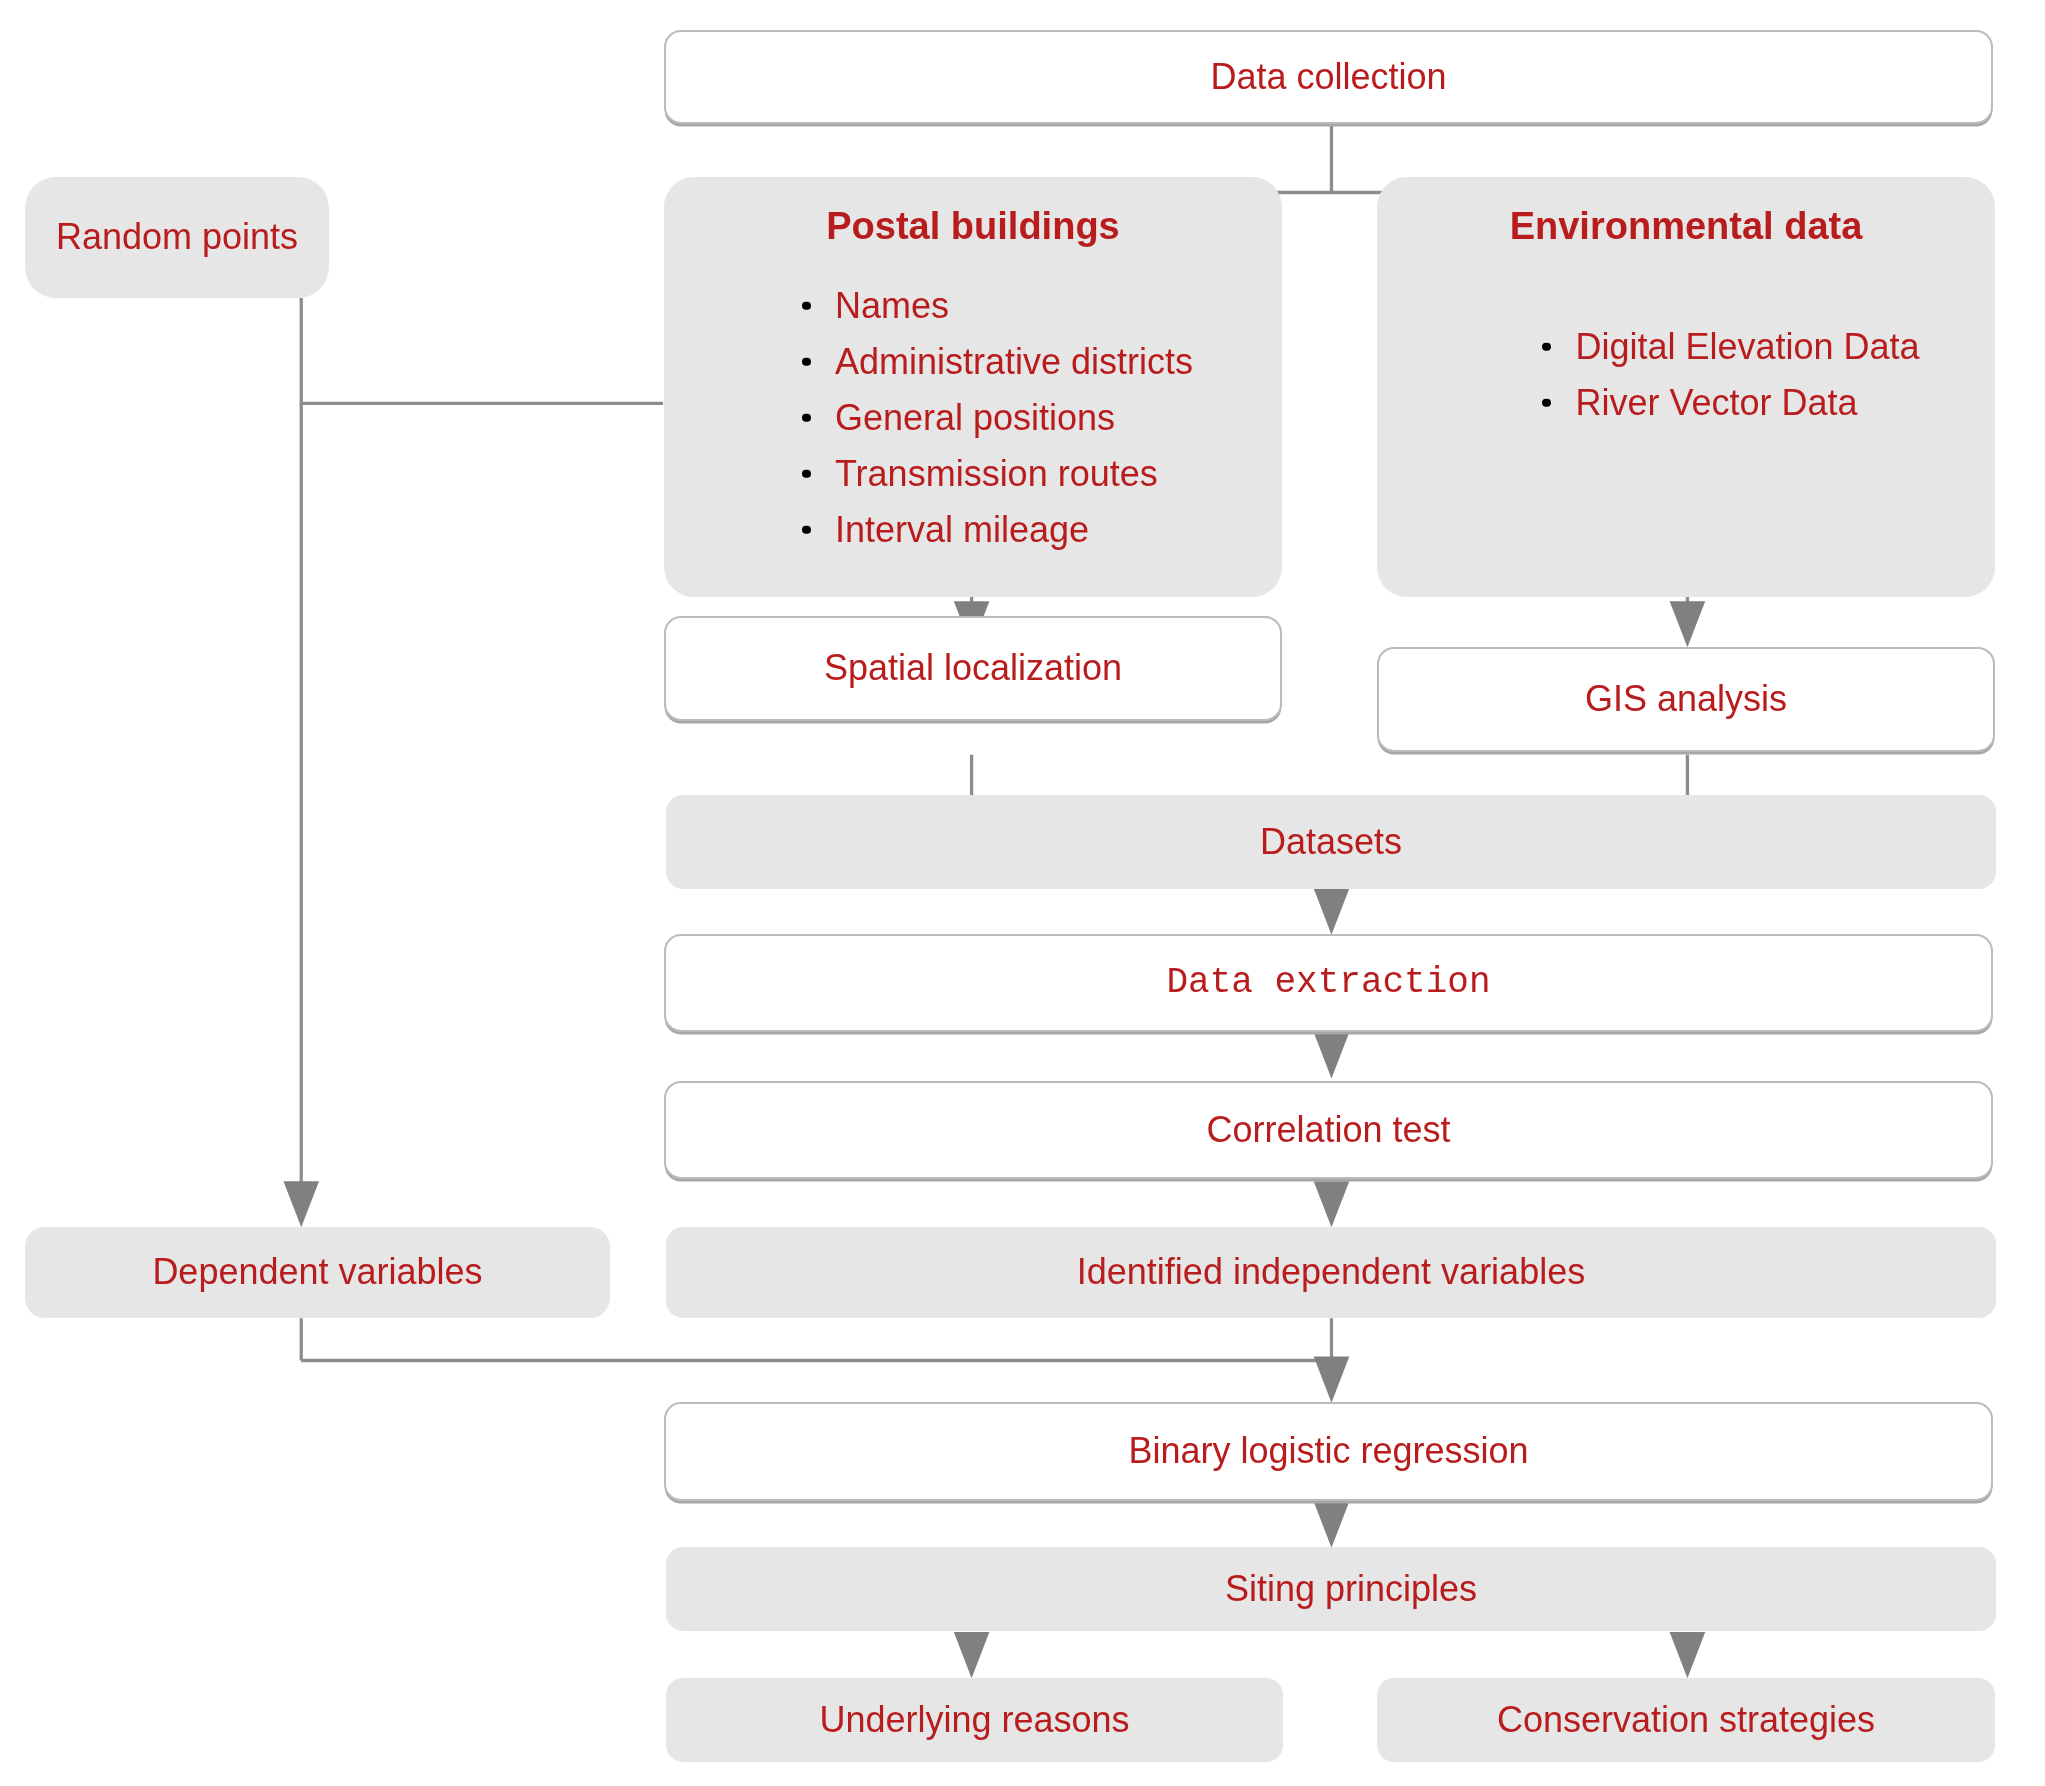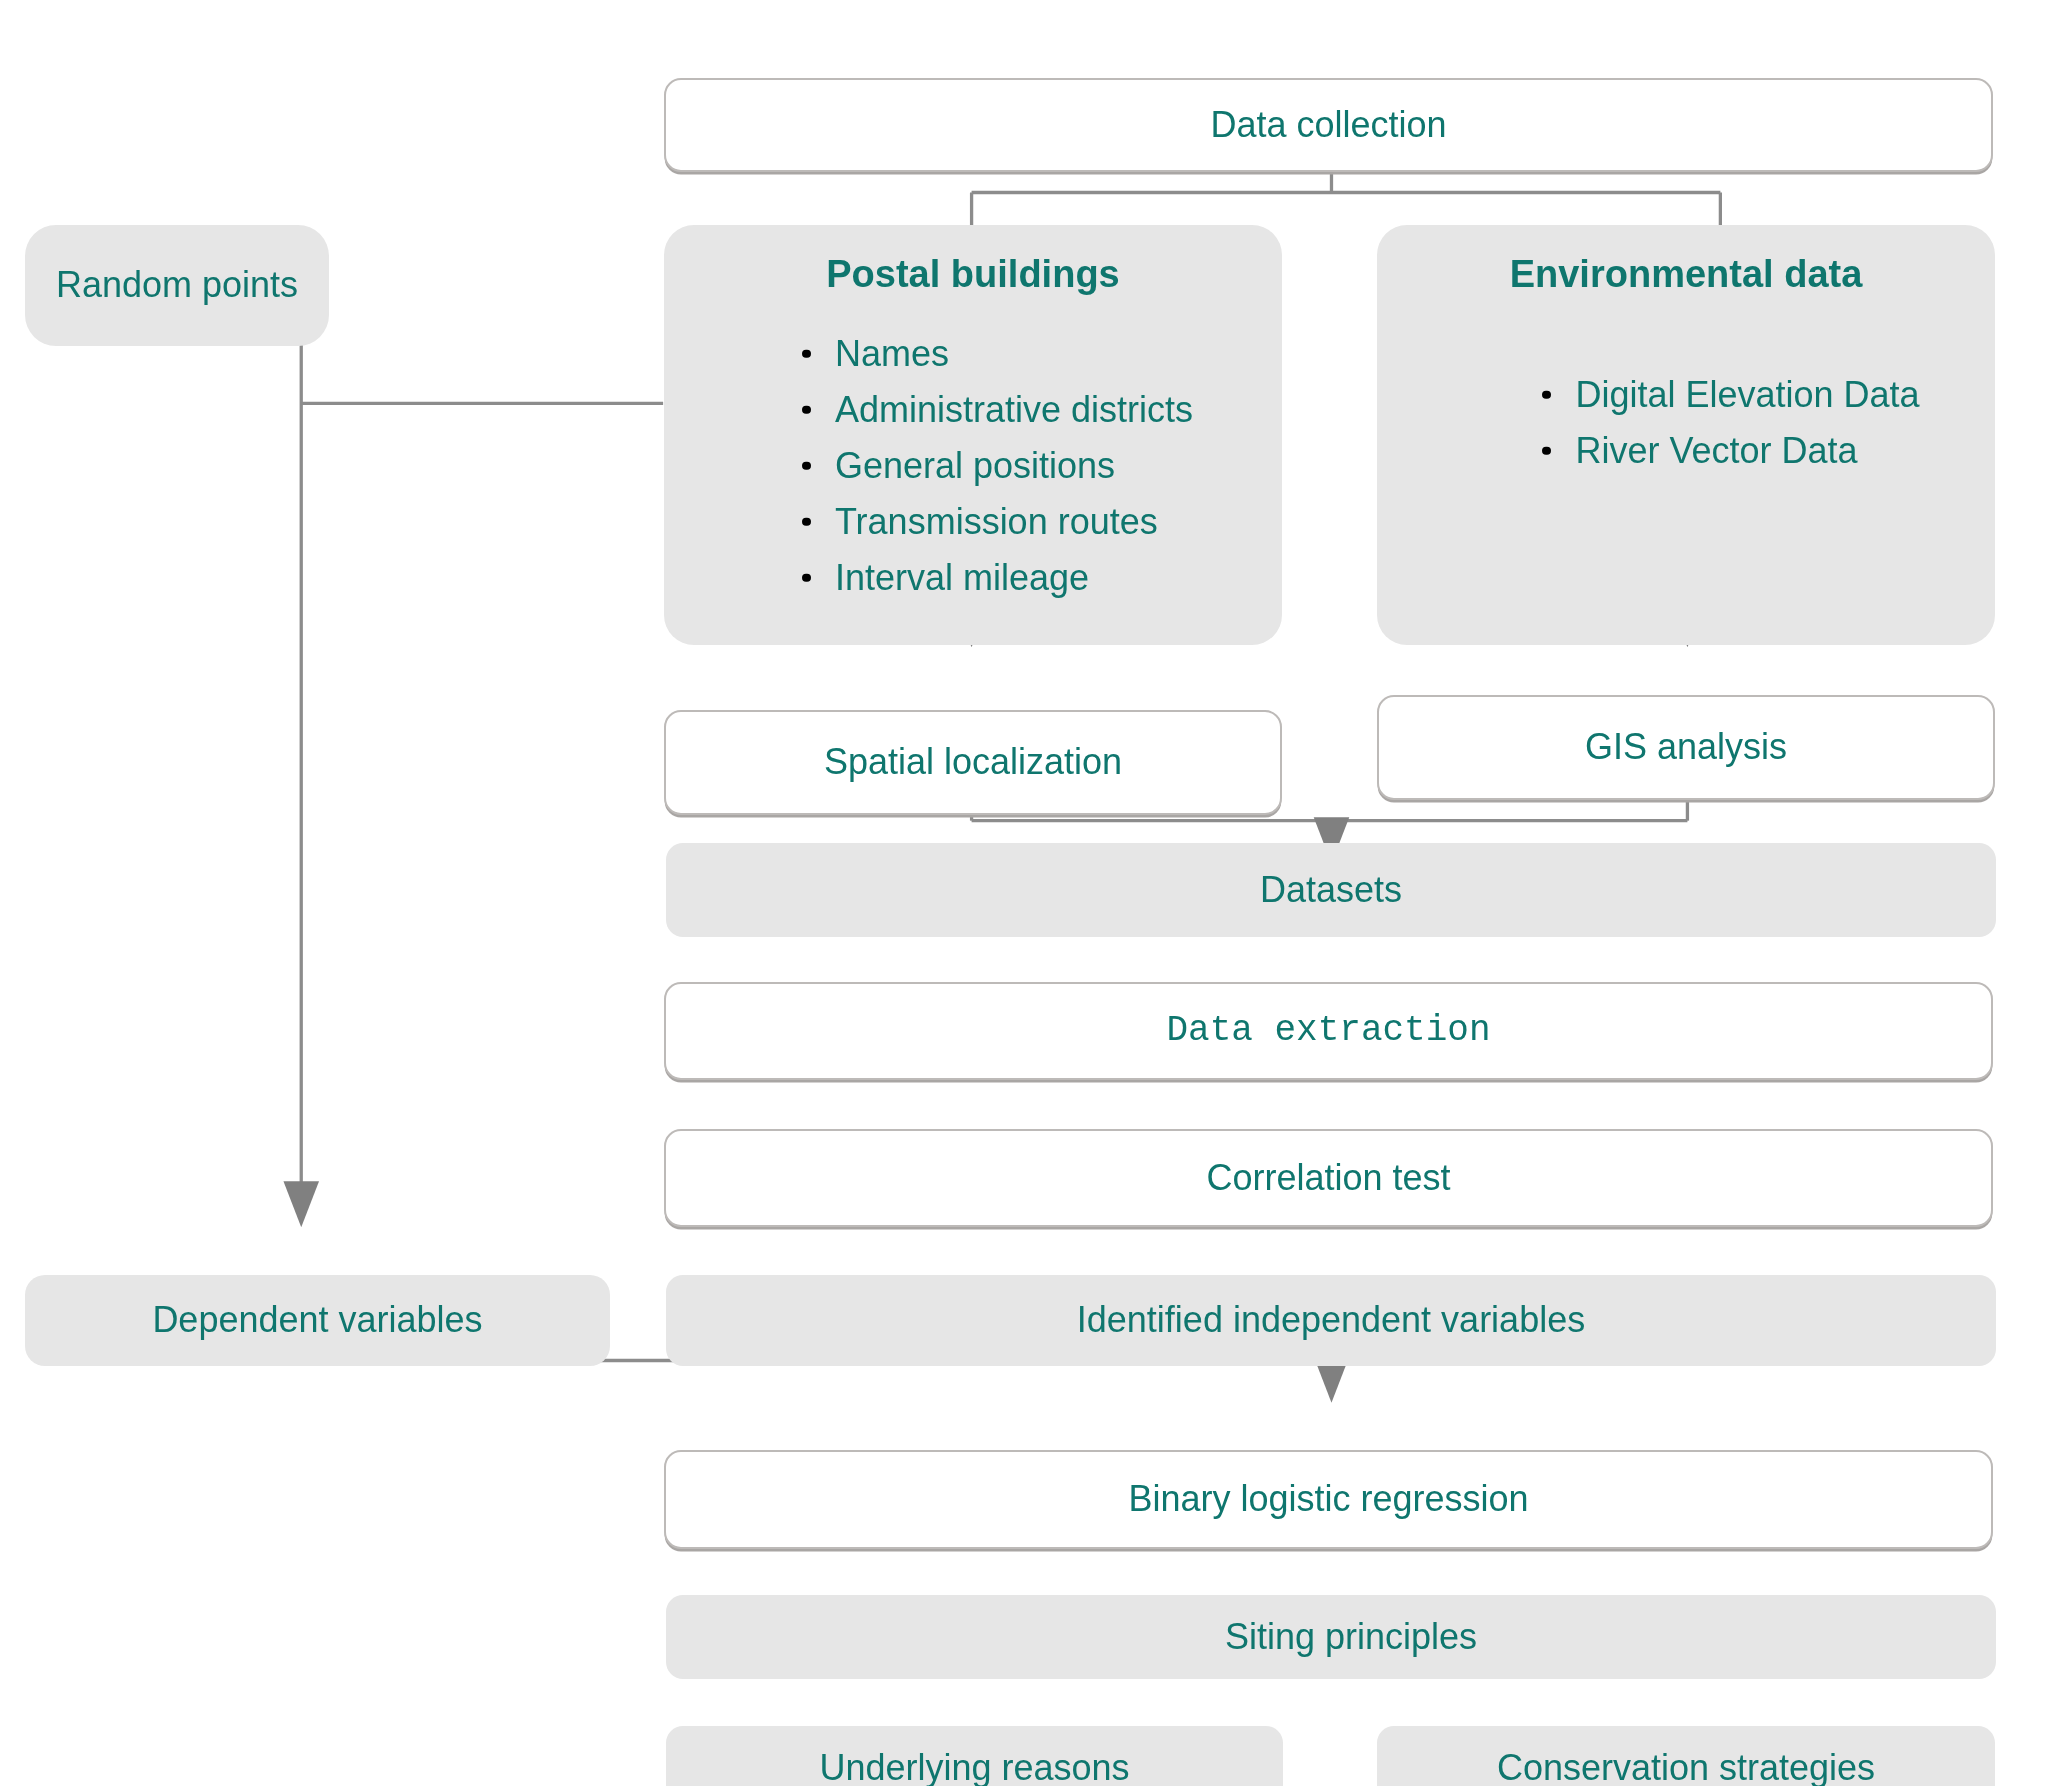--- a/index.html
+++ b/index.html
@@ -25,25 +25,24 @@
     pointer-events: none;
   }
   .node {
     position: absolute;
     box-sizing: border-box;
     display: flex;
     flex-direction: column;
     align-items: center;
     justify-content: center;
     text-align: center;
-    color: #0f766e;
+    color: #b91c1c;
     font-size: 36px;
     line-height: 1.28;
     border-radius: 17px;
-    margin-top: 48px;
   }
   .node.plain {
     background: #ffffff;
     border: 2px solid #bdbab8;
     box-shadow: 0 3.3px 0 -0.7px #a9a6a4;
   }
   .node.filled {
     background: #e6e6e6;
     border: none;
   }
@@ -185,21 +184,21 @@
   </div>
 
   <div class="node filled tall" style="left:1377px; top:177px; width:618px; height:420px;">
     <span class="node-title">Environmental data</span>
     <ul class="bullet-list ed-list">
       <li><span class="bullet-dot"></span><span>Digital Elevation Data</span></li>
       <li><span class="bullet-dot"></span><span>River Vector Data</span></li>
     </ul>
   </div>
 
-  <div class="node plain" style="left:664px; top:662px; width:618px; height:105px;">
+  <div class="node plain" style="left:664px; top:616px; width:618px; height:105px;">
     <span class="node-label">Spatial localization</span>
   </div>
 
   <div class="node filled" style="left:666px; top:795px; width:1330px; height:94px;">
     <span class="node-label">Datasets</span>
   </div>
 
   <div class="node plain" style="left:1377px; top:647px; width:618px; height:105px;">
     <span class="node-label">GIS analysis</span>
   </div>

